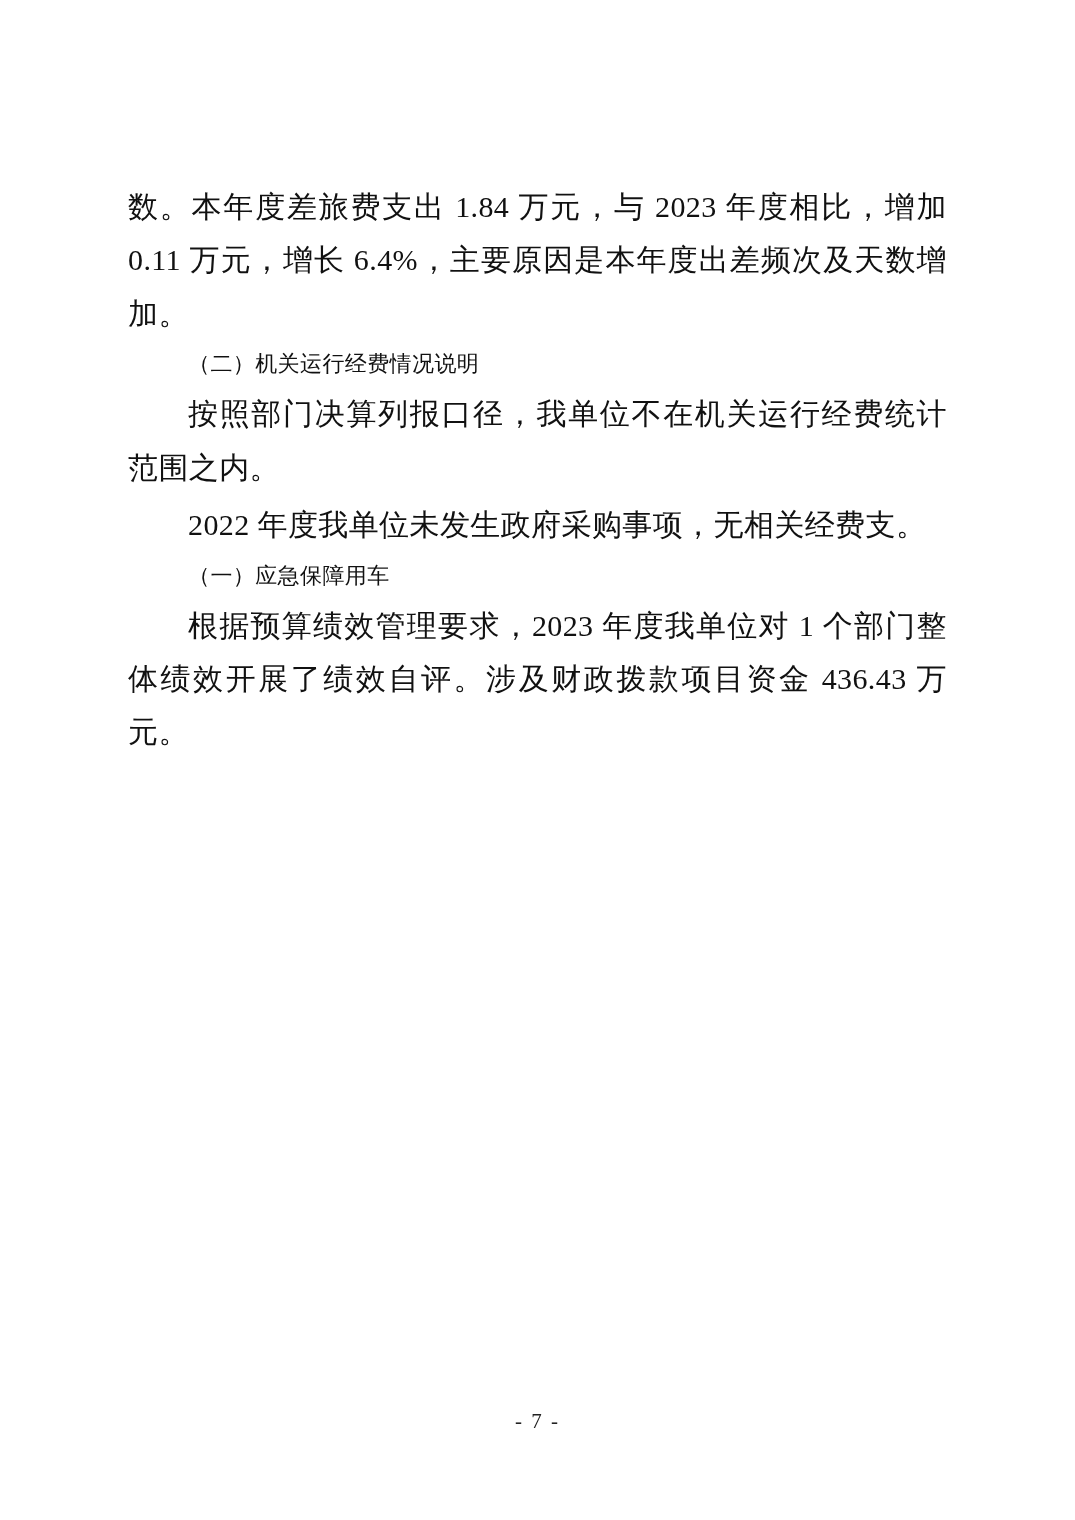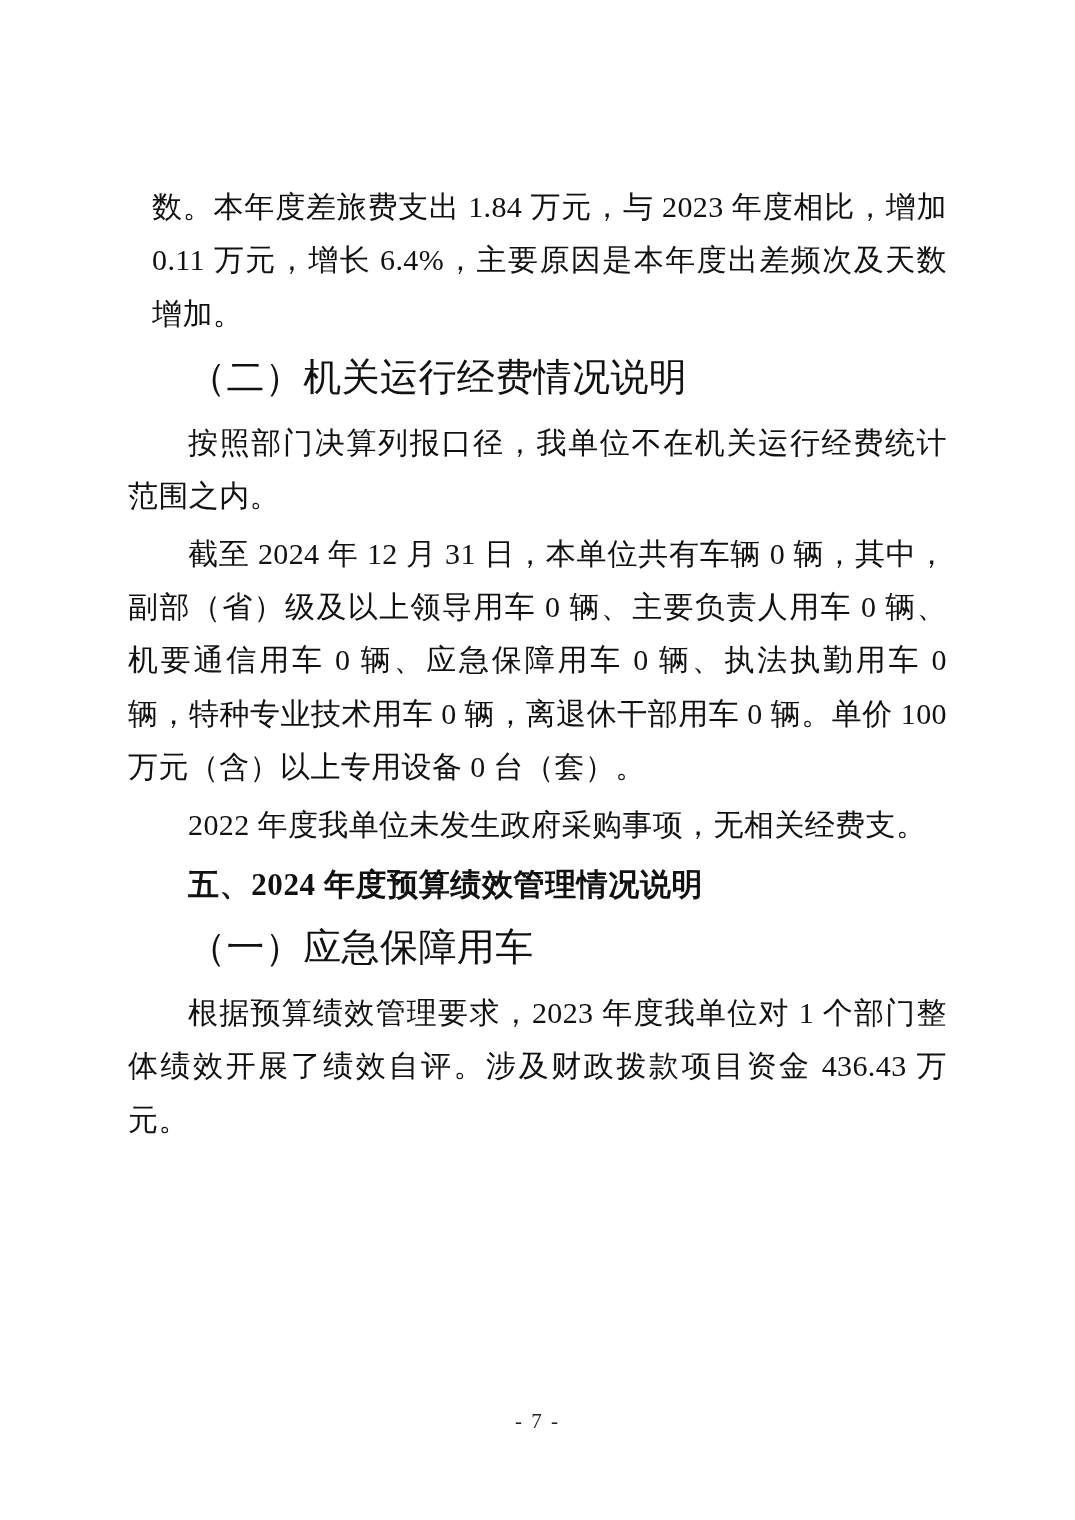--- a/index.html
+++ b/index.html
@@ -30,24 +30,23 @@
     text-align: justify;
     text-justify: inter-ideograph;
     letter-spacing: 0.4px;
     margin: 0 0 4px 0;
   }
   .indent {
     text-indent: 60px;
   }
   .noindent {
     text-indent: 0;
-    margin-left: 24px;
   }
   .heading-sub {
-    font-size: 38px;
+    font-size: 22px;
     line-height: 1.78;
     text-indent: 60px;
     margin: 0 0 4px 0;
     letter-spacing: 0.4px;
     font-family: "Liberation Serif", "DejaVu Serif", serif;
   }
   .heading-main {
     font-size: 31px;
     line-height: 1.78;
     text-indent: 60px;
@@ -71,26 +70,24 @@
 
 <div class="page">
 
   <p class="body-text noindent">数。本年度差旅费支出 1.84 万元，与 2023 年度相比，增加 0.11 万元，增长 6.4%，主要原因是本年度出差频次及天数增加。</p>
 
   <p class="heading-sub">（二）机关运行经费情况说明</p>
 
   <p class="body-text indent">按照部门决算列报口径，我单位不在机关运行经费统计范围之内。</p>
 
 
-  <p class="body-text indent">截至 2024 年 12 月 31 日，本单位共有车辆 0 辆，其中，副部（省）级及以上领导用车 0 辆、主要负责人用车 0 辆、机要通信用车 0 辆、应急保障用车 0 辆、执法执勤用车 0 辆，特种专业技术用车 0 辆，离退休干部用车 0 辆。单价 100 万元（含）以上专用设备 0 台（套）。</p>
 
 
   <p class="body-text indent">2022 年度我单位未发生政府采购事项，无相关经费支。</p>
 
-  <p class="heading-main">五、2024 年度预算绩效管理情况说明</p>
 
   <p class="heading-sub">（一）应急保障用车</p>
 
   <p class="body-text indent">根据预算绩效管理要求，2023 年度我单位对 1 个部门整体绩效开展了绩效自评。涉及财政拨款项目资金 436.43 万元。</p>
 
 </div>
 
 <div class="footer">- 7 -</div>
 
 </body></html>

